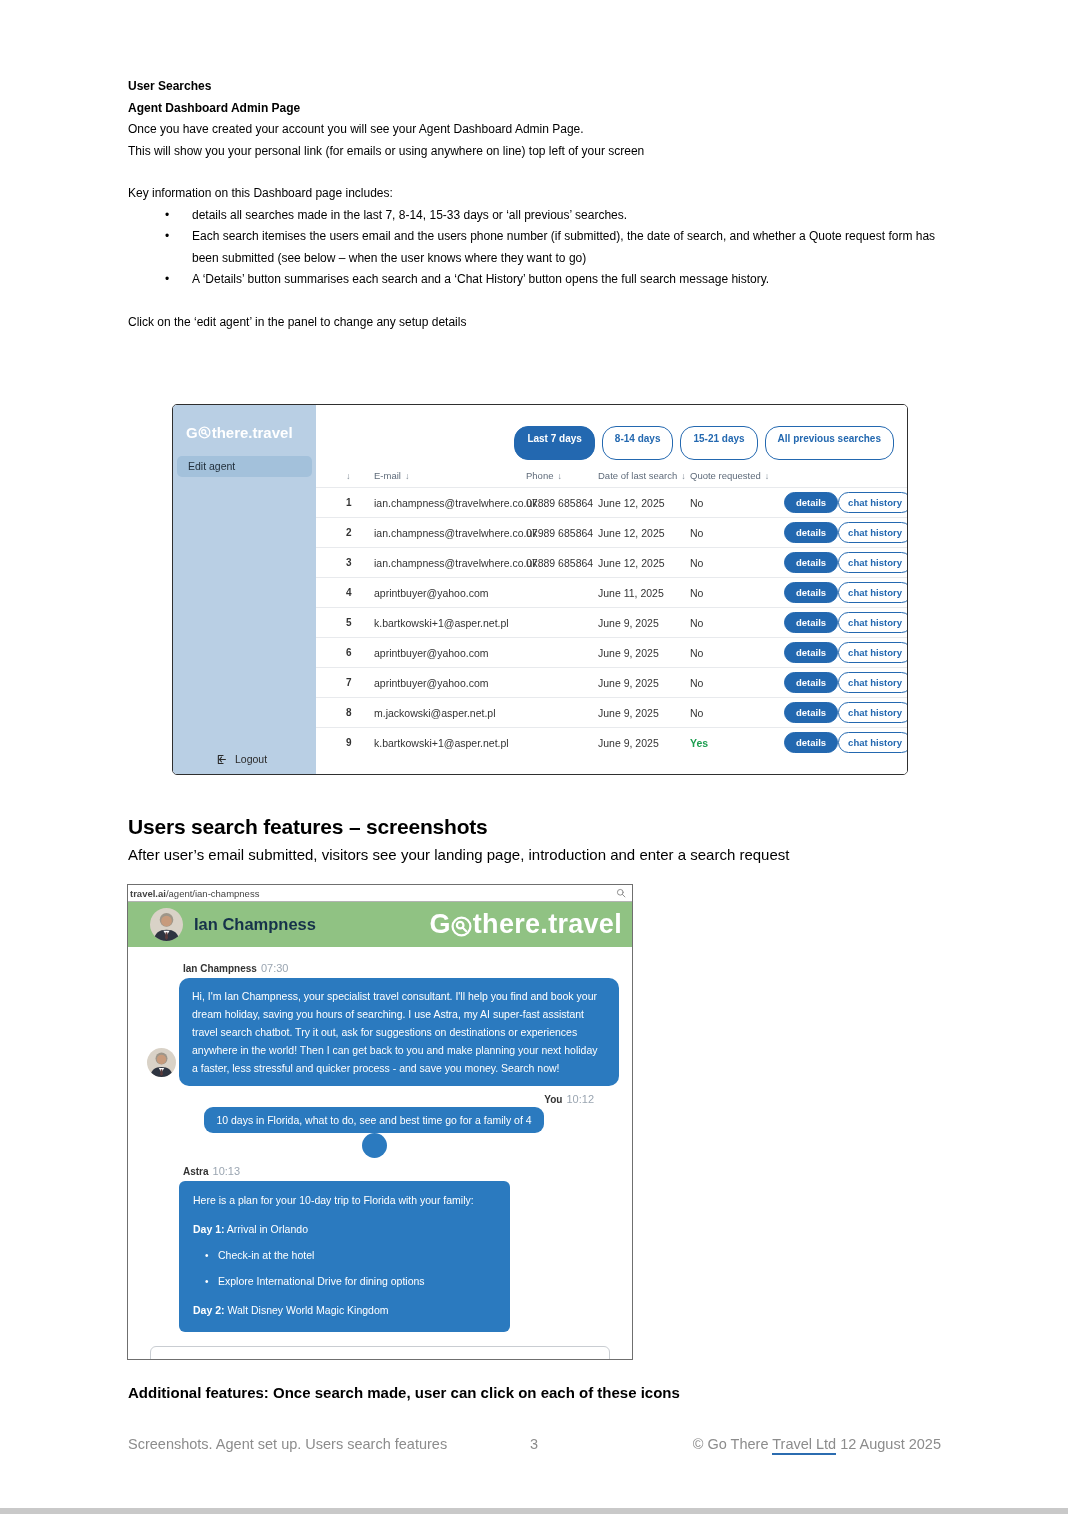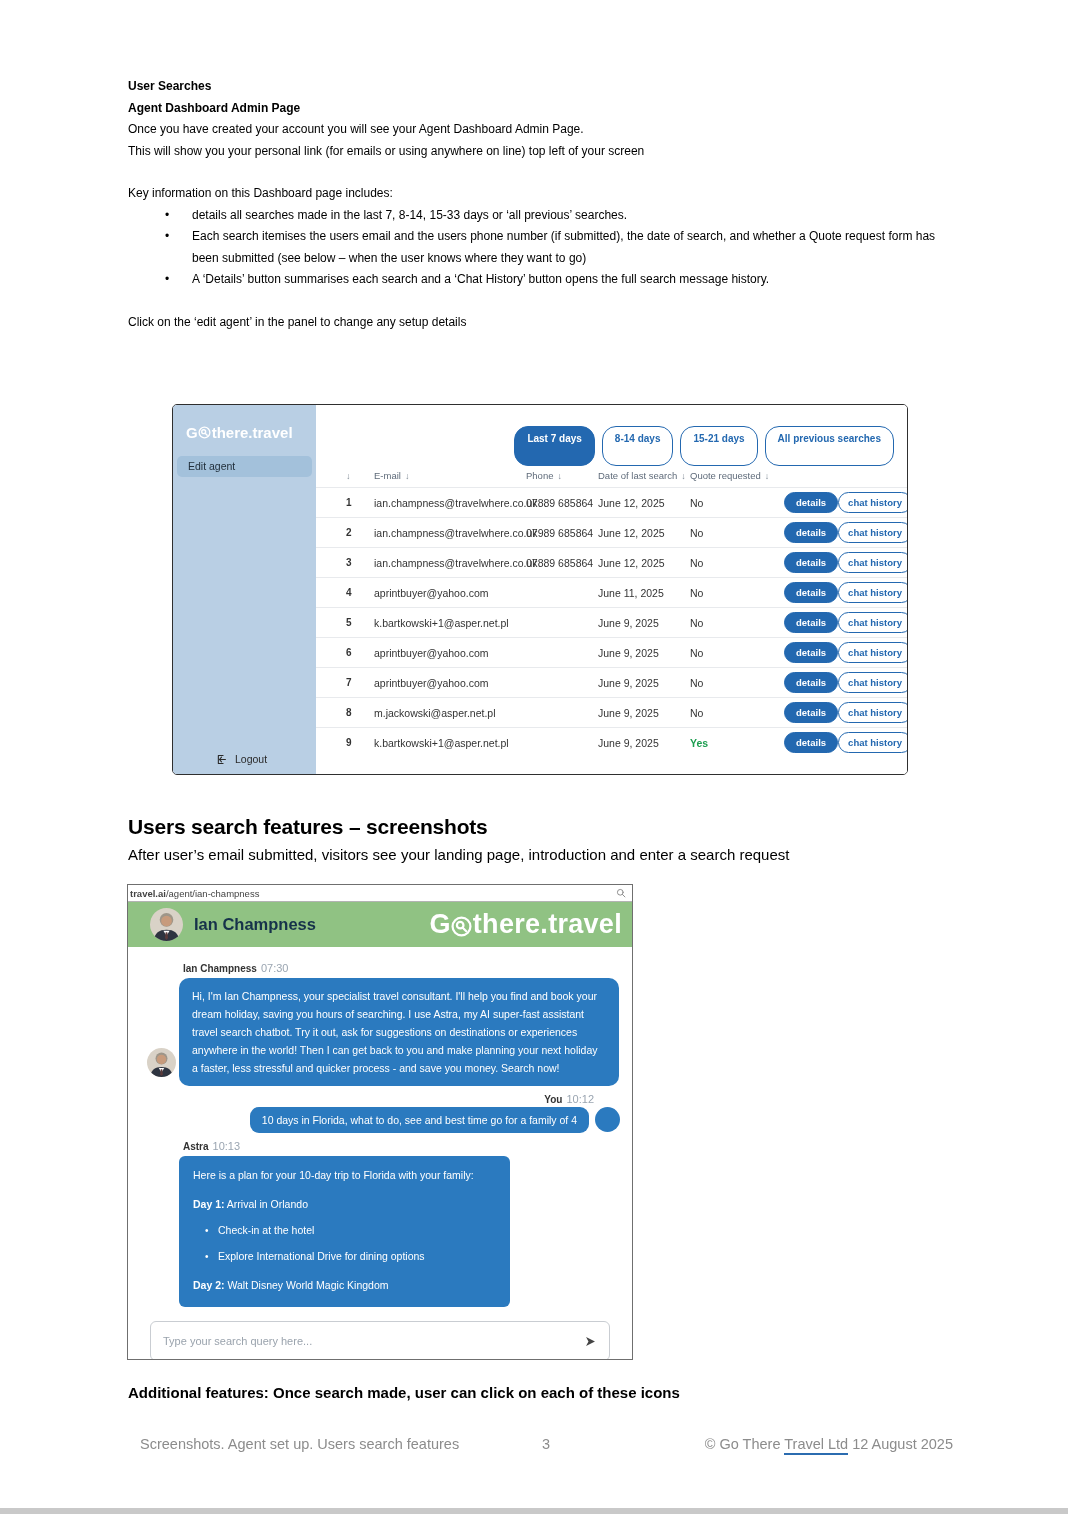--- a/index.html
+++ b/index.html
@@ -15,40 +15,40 @@
   .doc-block .spacer { height:21px; }
   .doc-bullets { list-style:none; margin:0; padding-left:64px; }
   .doc-bullets li { position:relative; }
   .doc-bullets li::before { content:"•"; position:absolute; left:-27px; }
 
   .section-title { position:absolute; left:128px; top:815px; font-size:21px; font-weight:bold; letter-spacing:-0.2px; }
   .section-sub   { position:absolute; left:128px; top:846px; font-size:15px; }
 
   .additional-note { position:absolute; left:128px; top:1384px; font-size:15px; font-weight:bold; }
 
-  .footer { position:absolute; left:140px; top:1436px; width:813px; height:20px; font-size:14.5px; color:#8c8c8c; }
+  .footer { position:absolute; left:128px; top:1436px; width:813px; height:20px; font-size:14.5px; color:#8c8c8c; }
   .footer .f-left { position:absolute; left:0; top:0; }
   .footer .f-page { position:absolute; left:402px; top:0; }
   .footer .f-right { position:absolute; right:0; top:0; white-space:nowrap; }
   .footer .f-link { border-bottom:2.5px solid #2b6cb0; padding-bottom:1px; }
   .bottom-bar { position:absolute; left:0; top:1508px; width:1068px; height:6px; background:#c9c9c9; }
 
   
   .dash { position:absolute; left:172px; top:404px; width:736px; height:371px;
           border:1.5px solid #2f2f2f; border-radius:5px; background:#fff; overflow:hidden; }
   .dash-side { position:absolute; left:0; top:0; bottom:0; width:143px; background:#b9cfe4; }
   .dash-logo { display:flex; align-items:center; padding:19px 0 0 13px; color:#fff; font-size:15px; font-weight:600; }
   .dash-logo svg { margin:0 0.5px; }
   .dash-edit { margin:15px 4px 0 4px; background:#a3c1db; border-radius:5px; height:21px;
                line-height:21px; padding-left:11px; font-size:10.5px; color:#22303d; cursor:pointer; }
   .dash-logout { position:absolute; bottom:9px; left:43px; display:flex; align-items:center; gap:8px;
                  font-size:10.5px; color:#2a2a2a; cursor:pointer; }
   .dash-main { position:absolute; left:143px; top:0; right:0; bottom:0; background:#fff; }
   .filters { position:absolute; top:21px; right:13px; display:flex; gap:7px; }
-  .filter { height:40px; line-height:24px; border:1px solid #2368b0; color:#2368b0; border-radius:14px;
+  .filter { height:34px; line-height:24px; border:1px solid #2368b0; color:#2368b0; border-radius:14px;
             padding:0 12px; font-size:10px; font-weight:bold; background:#fff; white-space:nowrap; cursor:pointer; }
   .filter.active { background:#2368b0; color:#fff; }
   .trow { display:grid; grid-template-columns:28px 152px 72px 92px 94px 1fr;
           align-items:center; padding-left:30px; padding-right:12px; }
   .thead { position:absolute; top:58px; left:0; right:0; height:24px; font-size:9.5px; color:#5f6b7a; }
   .thead .arrow { color:#7d8894; font-size:9px; margin-left:4px; cursor:pointer; }
   .tbody { position:absolute; top:82px; left:0; right:0; }
   .tbody .trow { height:30px; border-top:1px solid #e8eaed; font-size:10.5px; color:#333; }
   .cell-n { font-weight:bold; font-size:10px; }
   .cell-actions { display:flex; align-items:center; }
@@ -71,21 +71,21 @@
                font-weight:600; letter-spacing:0.3px; }
   .chat-logo svg { margin:3px 0.5px 0 0.5px; }
   .chat-body { position:relative; height:414px; font-size:10.5px; }
   .msg-label { font-size:10px; font-weight:bold; color:#333; }
   .msg-time  { font-size:11px; font-weight:normal; color:#9aa5b1; margin-left:4px; }
   .m1-label { margin:15px 0 4px 55px; }
   .bubble1 { margin:0 13px 0 51px; background:#2b7abf; color:#fff; border-radius:10px;
              padding:9px 13px; line-height:18px; }
   .m1-avatar { position:absolute; left:19px; top:86px; width:29px; height:29px; border-radius:50%; overflow:hidden; }
   .m2-label { margin:7px 38px 2px 0; text-align:right; }
-  .m2-row { display:flex; justify-content:flex-end; align-items:flex-start; gap:6px; padding-right:12px; }
+  .m2-row { display:flex; justify-content:flex-end; align-items:center; padding-right:12px;flex-direction:column; }
   .bubble-you { background:#2b7abf; color:#fff; border-radius:9px; padding:7px 12px; }
   .you-avatar { width:25px; height:25px; border-radius:50%; background:#2b7abf; }
   .m3-label { margin:7px 0 4px 55px; }
   .bubble3 { margin-left:51px; width:331px; background:#2b7abf; color:#fff; border-radius:6px;
              padding:12px 14px 14px 14px; line-height:15px; }
   .bubble3 .b3-day { margin-top:14px; }
   .bubble3 ul { list-style:none; margin:3px 0 0 12px; }
   .bubble3 li { position:relative; margin-top:11px; padding-left:13px; }
   .bubble3 li::before { content:"•"; position:absolute; left:0; font-size:10px; }
   .search-row { margin:14px 22px 0 22px; height:40px; border:1px solid #c9cdd2; border-radius:6px;

